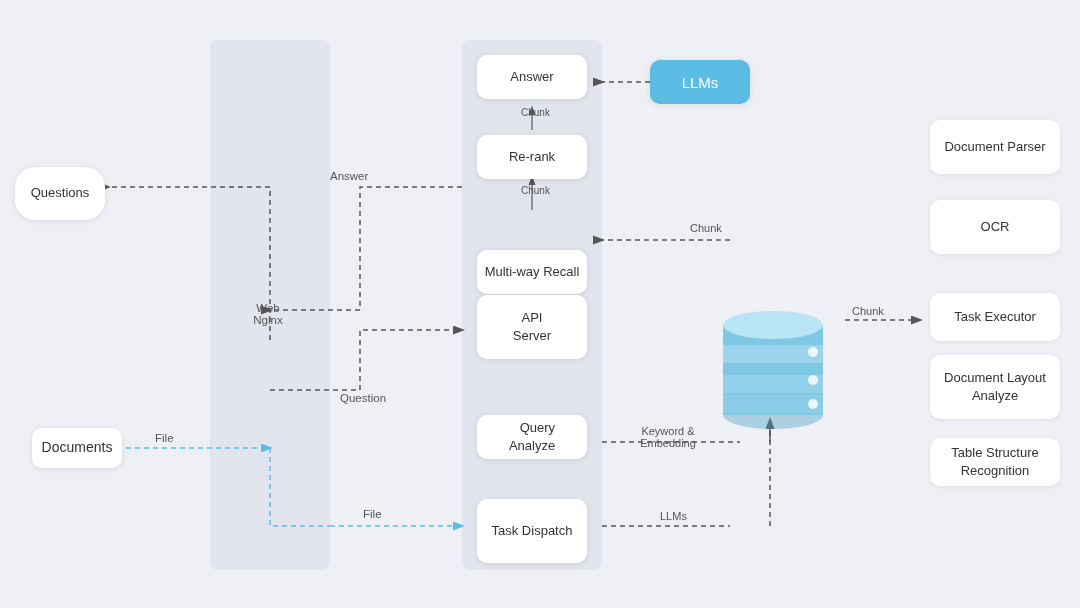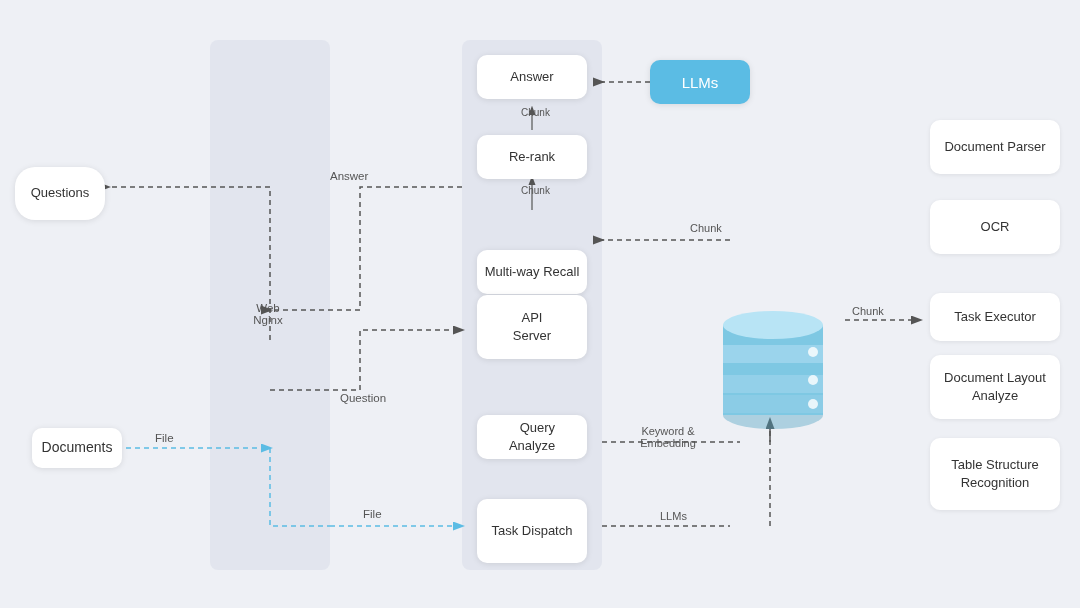--- a/index.html
+++ b/index.html
@@ -252,15 +252,15 @@
 </div>
 
 <div class="right-box" style="top:293px; height:48px;">
   <span>Task Executor</span>
 </div>
 
 <div class="right-box" style="top:355px; height:64px; ">
   <span>Document Layout<br>Analyze</span>
 </div>
 
-<div class="right-box" style="top:438px; height:72px; padding:8px;">
+<div class="right-box" style="top:438px; height:48px; padding:8px;">
   <span>Table Structure<br>Recognition</span>
 </div>
 
 </body></html>

